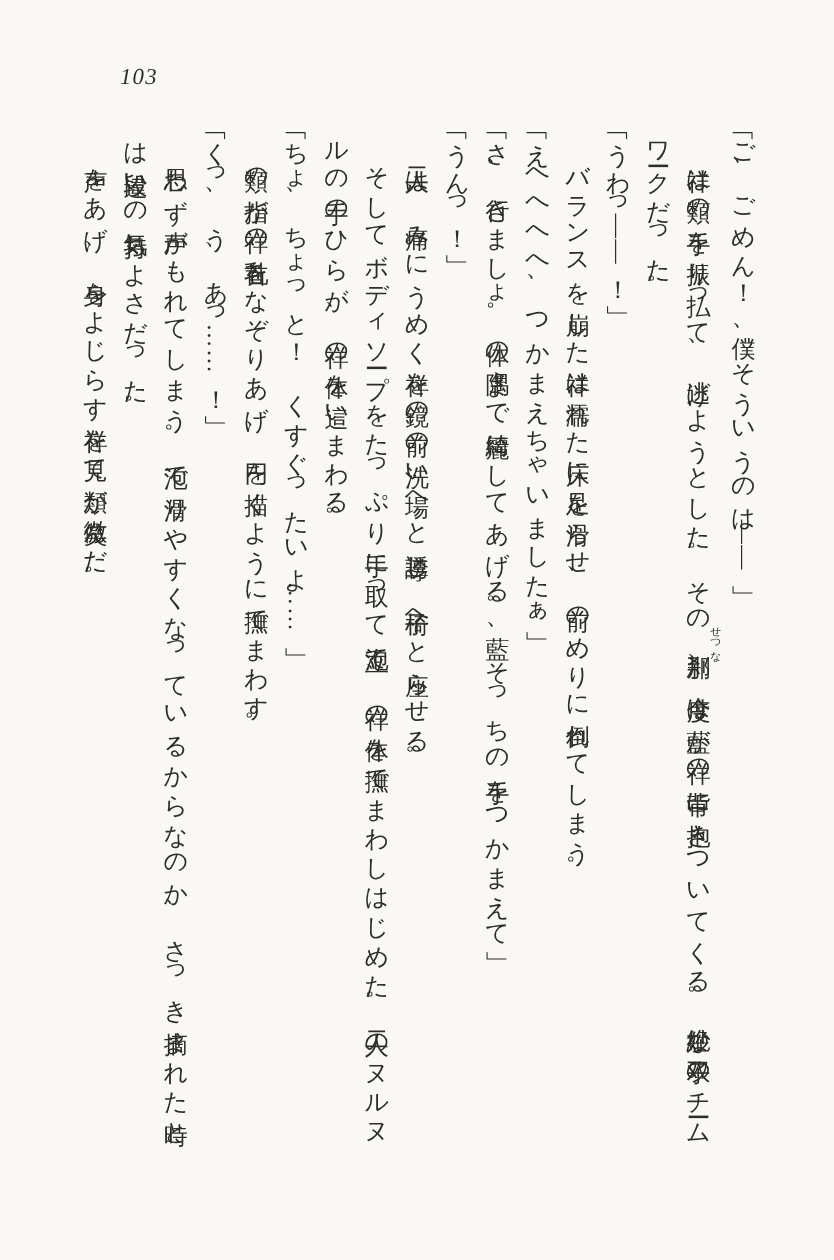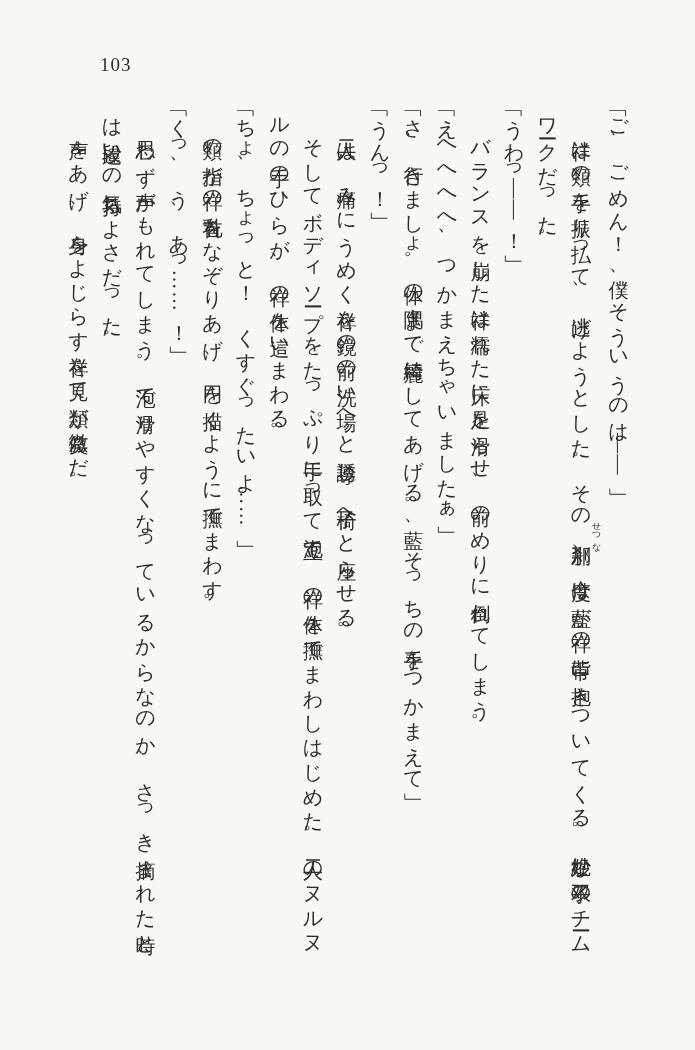--- a/index.html
+++ b/index.html
@@ -16,20 +16,21 @@
   .page {
     position: relative;
     width: 695px;
     height: 1050px;
   }
   .page-number {
     position: absolute;
     left: 100px;
     top: 54px;
     font-size: 19px;
+    font-style: italic;
     color: var(--ink, #2e2d2b);
     letter-spacing: 1px;
   }
   .text-block {
     position: absolute;
     top: 104px;
     right: 60px;
     height: 842px;
     writing-mode: vertical-rl;
     text-orientation: mixed;

